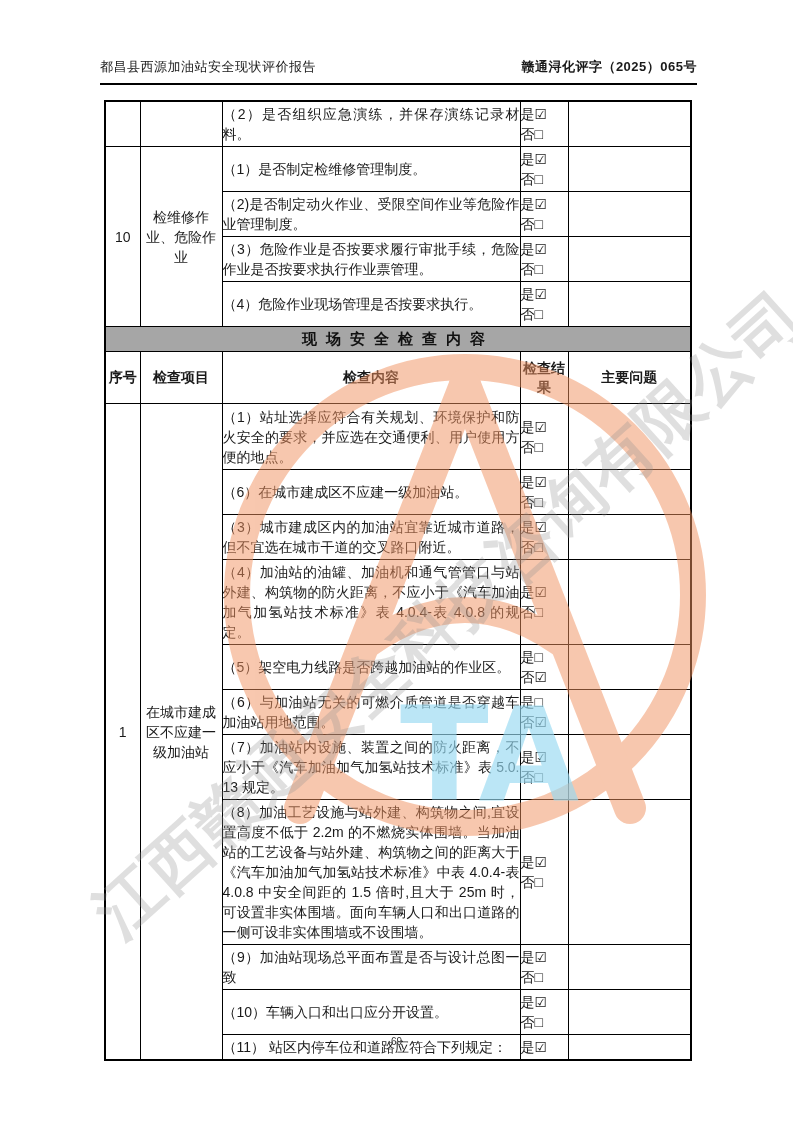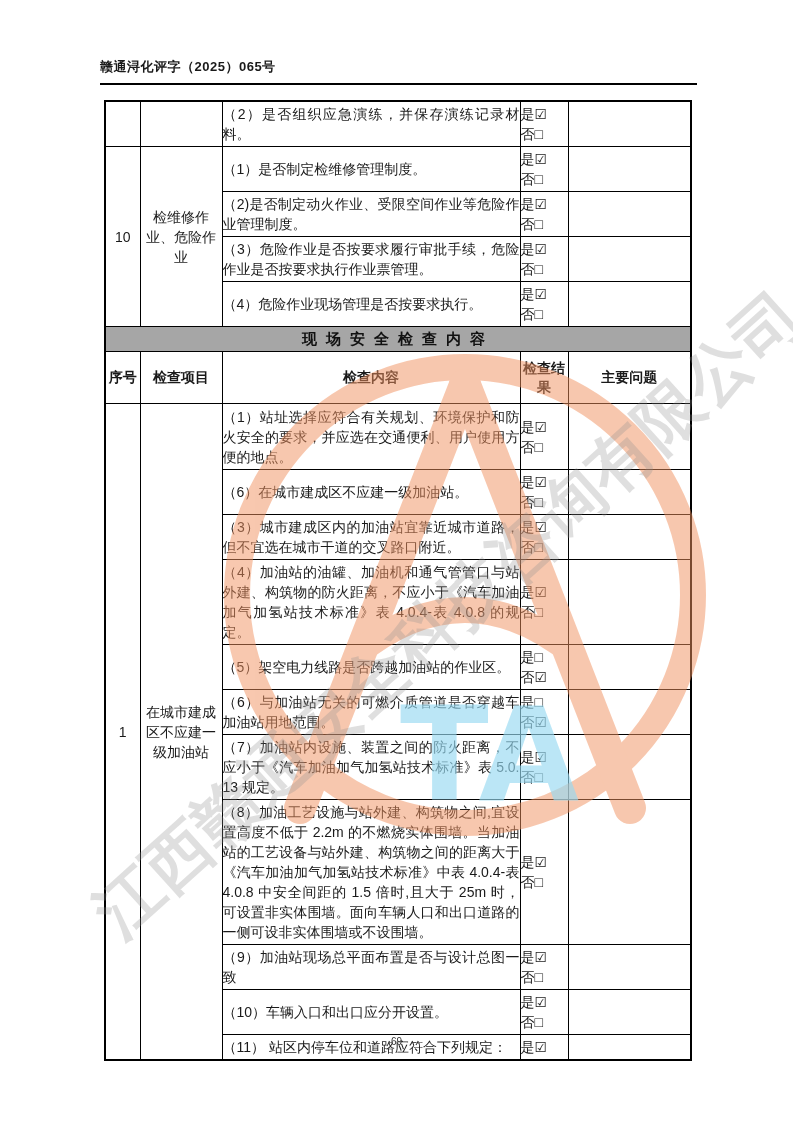--- a/index.html
+++ b/index.html
@@ -50,20 +50,21 @@
   }
   .watermark{
     position:absolute;left:0;top:0;width:793px;height:1122px;
     pointer-events:none;z-index:10;
   }
 </style>
 </head>
 <body>
 
 <div class="page-header">
+  <span class="hl">都昌县西源加油站安全现状评价报告</span>
   <span class="hr">赣通浔化评字（2025）065号</span>
 </div>
 
 <table class="doc">
   <colgroup>
       <col style="width:35px">
       <col style="width:82px">
       <col style="width:298px">
       <col style="width:48px">
       <col style="width:123px">

